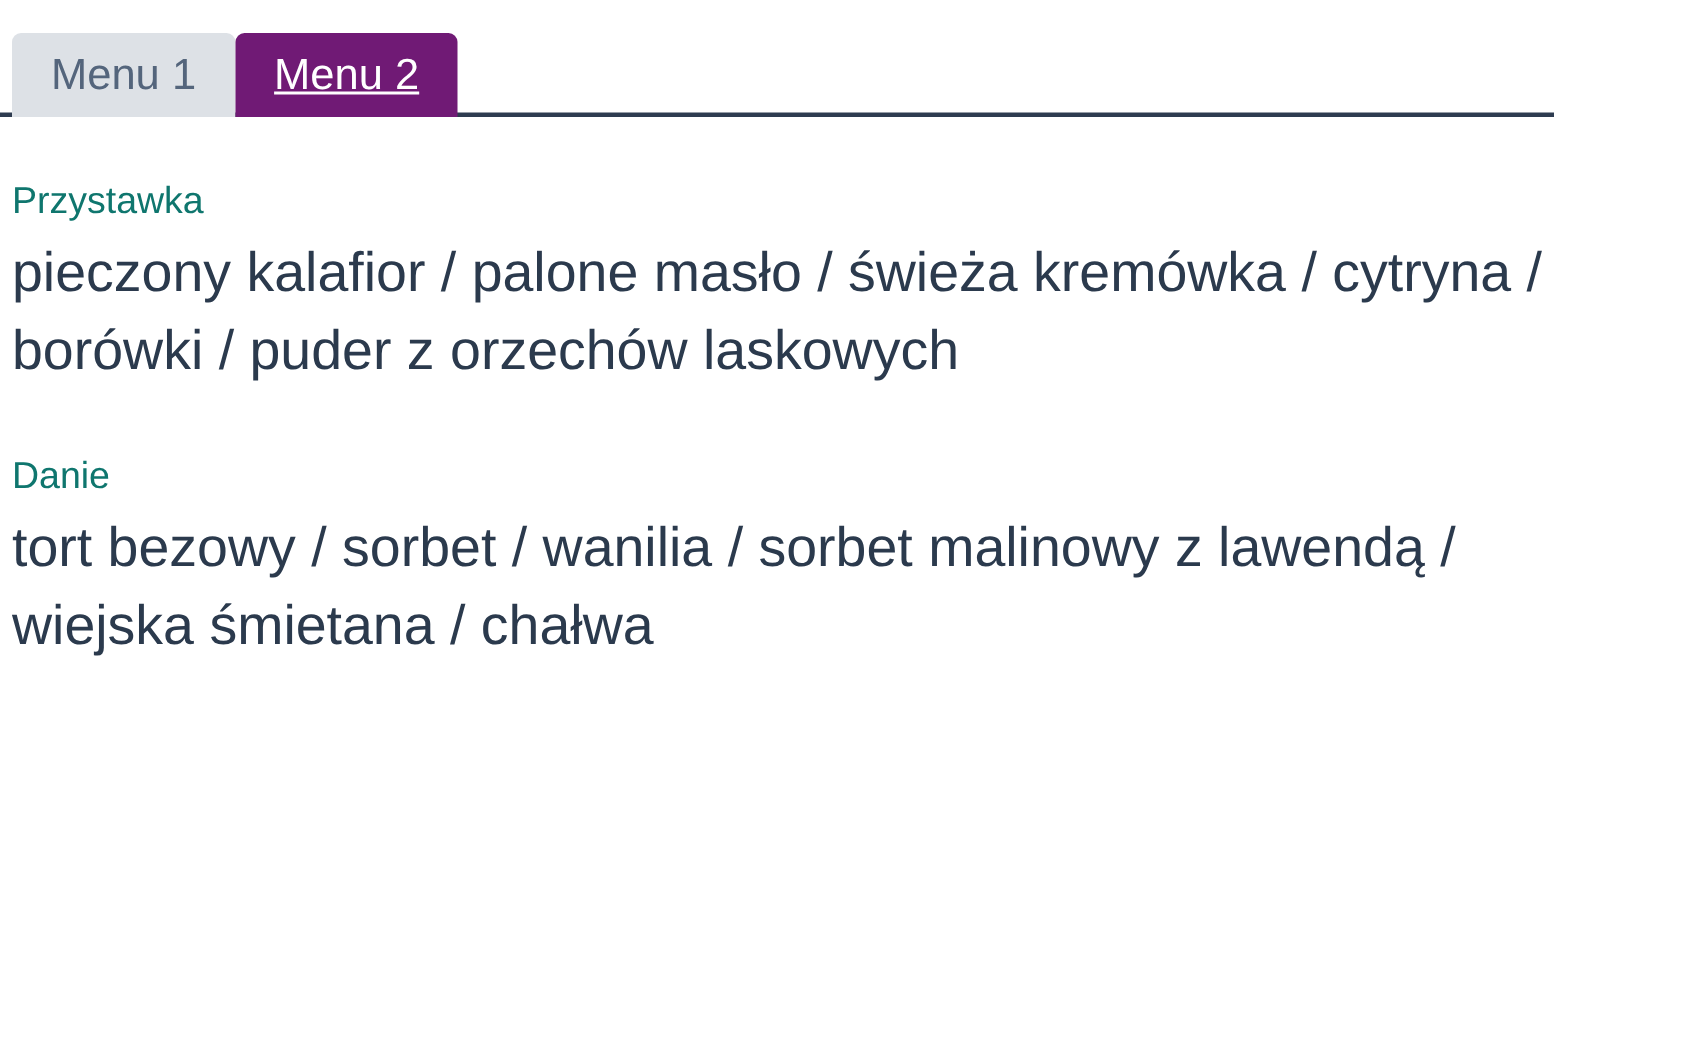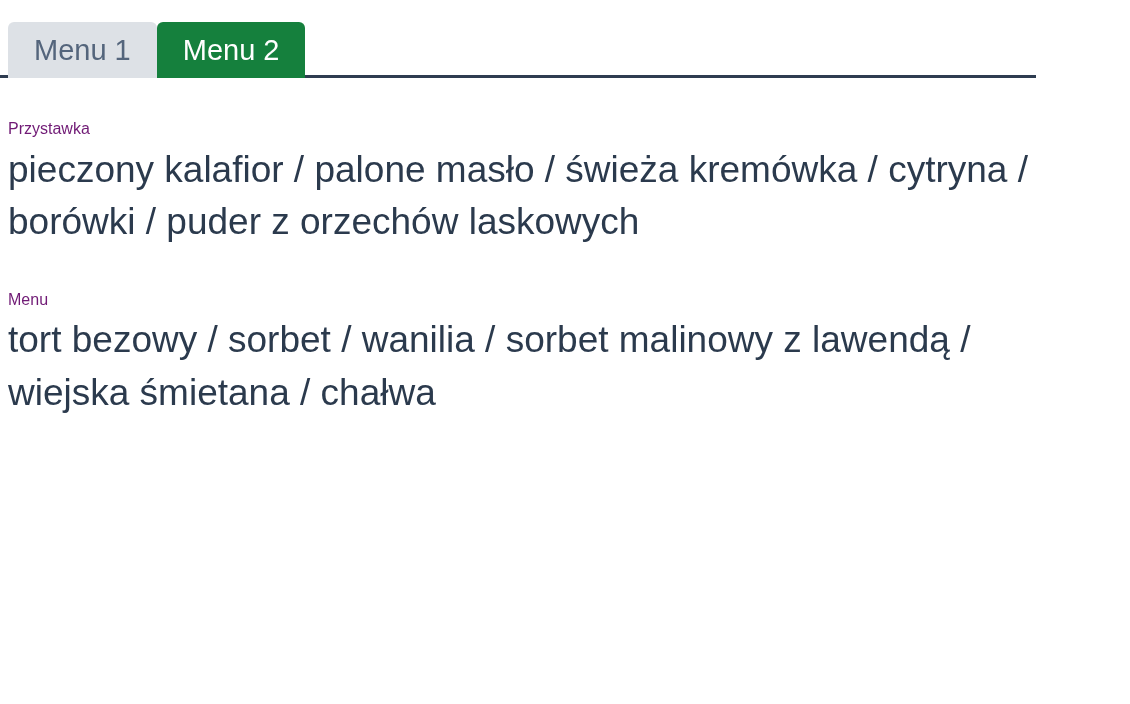--- a/index.html
+++ b/index.html
@@ -54,40 +54,41 @@
     border-radius: 6px 6px 0 0;
     cursor: pointer;
     user-select: none;
     box-sizing: border-box;
   }
   .tab.inactive {
     background: #dde1e6;
     color: #54657c;
   }
   .tab.active {
-    background: #15803d;
+    background: #701a75;
     color: #ffffff;
+    text-decoration: underline;
   }
 
   
   .content {
     padding: 40px 8px 0 8px;
     box-sizing: border-box;
   }
 
   .course {
     margin-bottom: 40px;
   }
   .course:last-child {
     margin-bottom: 0;
   }
 
   .course-label {
-    font-size: 16px;
-    color: #701a75;
+    font-size: 25px;
+    color: #0f766e;
     line-height: 1.35;
     margin-bottom: 4px;
   }
 
   .course-desc {
     font-size: 37px;
     line-height: 1.42;
     color: #2b3a4d;
     max-width: 1110px;
   }
@@ -108,18 +109,18 @@
 
   <div class="content">
 
     <div class="course">
       <div class="course-label">Przystawka</div>
       <div class="course-desc">pieczony kalafior / palone masło / świeża kremówka / cytryna / borówki / puder z orzechów laskowych</div>
     </div>
 
 
     <div class="course">
-      <div class="course-label">Menu</div>
+      <div class="course-label">Danie</div>
       <div class="course-desc">tort bezowy / sorbet / wanilia / sorbet malinowy z lawendą / wiejska śmietana / chałwa</div>
     </div>
 
   </div>
 </div>
 
 </body></html>

